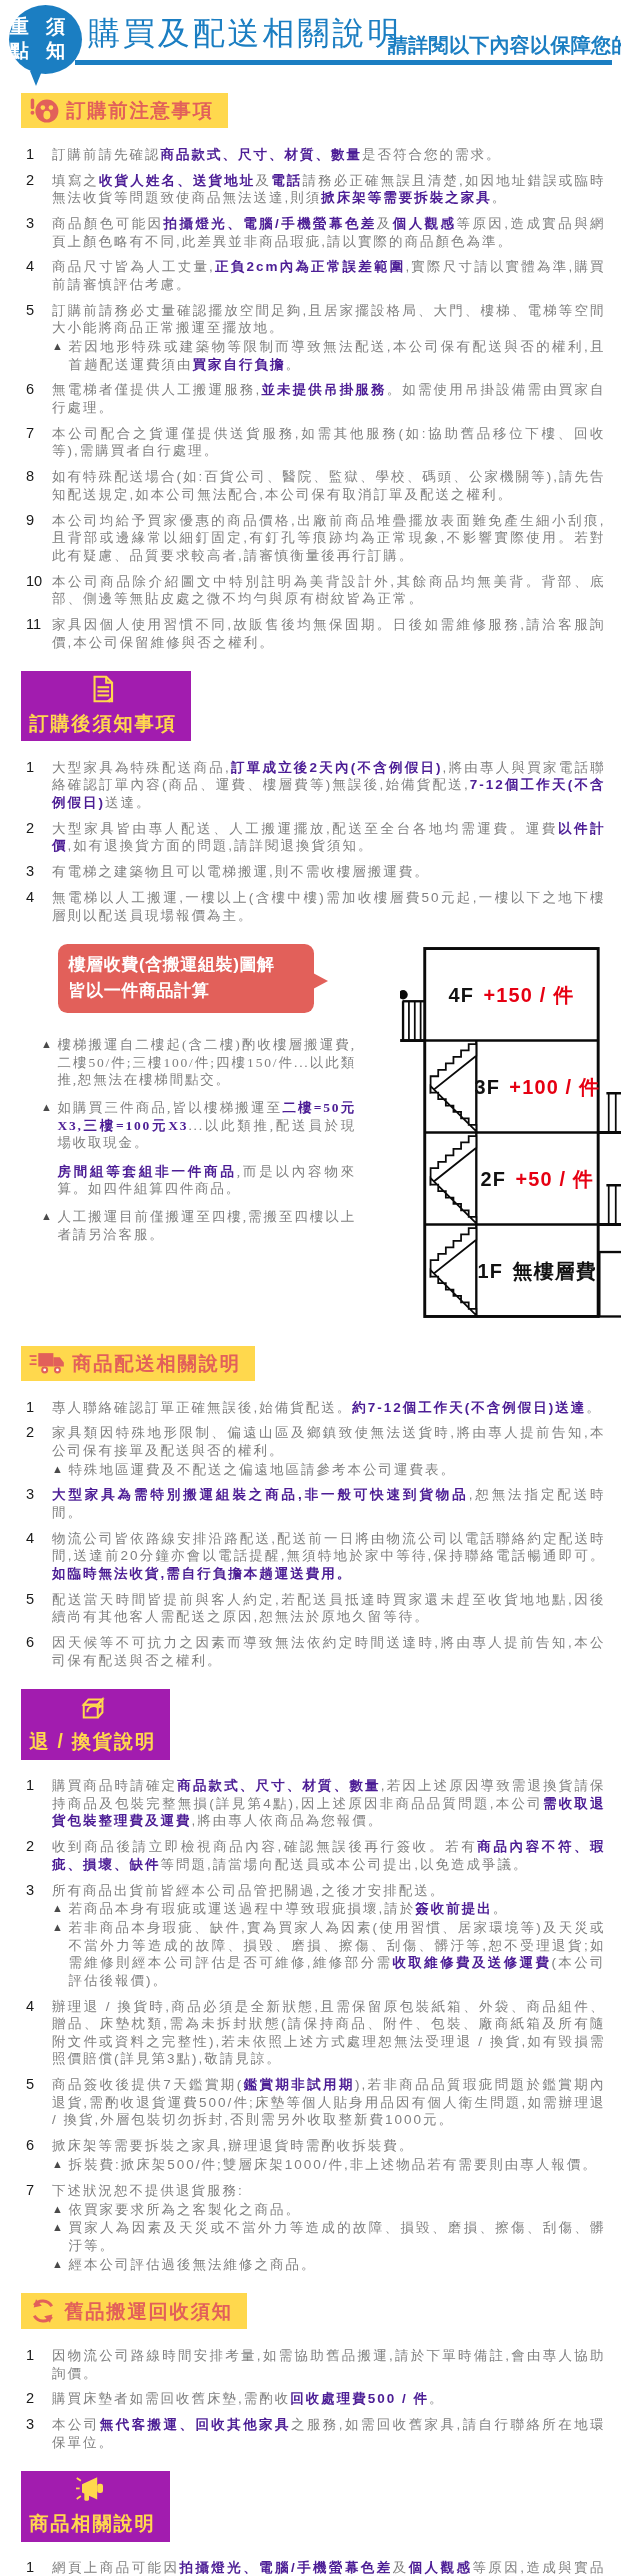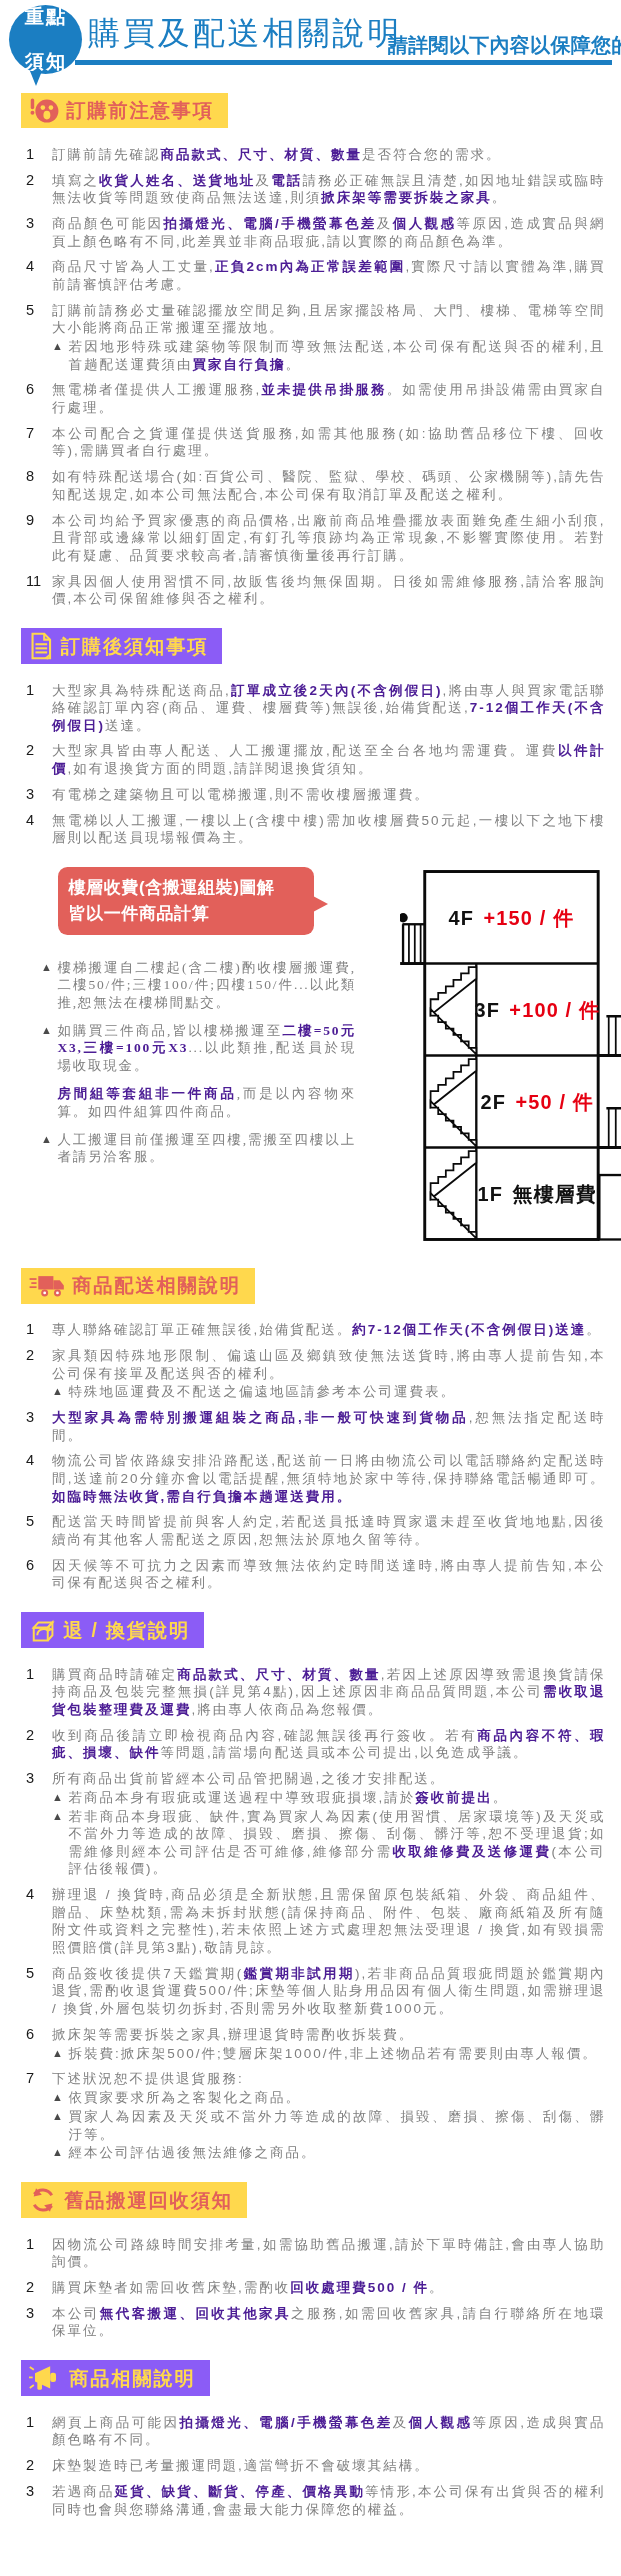--- a/index.html
+++ b/index.html
@@ -2,34 +2,34 @@
 <html style="font-size:9.4px"><head>
 <meta charset="utf-8">
 <style>
   html,body{margin:0;padding:0;background:#ffffff;}
   body{width:622px;font-family:"Liberation Sans","DejaVu Sans",sans-serif;}
   .page{position:relative;width:622px;background:#fff;overflow:hidden;}
 
   
   .top{position:relative;height:93px;}
   .balloon{position:absolute;left:9.4px;top:4.7px;width:73px;height:69px;background:#1b7ec2;border-radius:50%;
-           color:#fff;display:flex;flex-direction:column;align-items:center;justify-content:space-between;
+           color:#fff;display:flex;flex-direction:row;align-items:center;justify-content:space-between;
            font-weight:bold;font-size:19.3px;line-height:24px;letter-spacing:1.8px;}
   .balloon-tail{position:absolute;left:30px;top:71px;width:0;height:0;
            border-left:6.4px solid transparent;border-right:6.4px solid transparent;border-top:15px solid #1b7ec2;}
   .top-title{position:absolute;left:88px;top:11.7px;font-size:32px;font-weight:normal;color:#1b7ec2;letter-spacing:2.9px;white-space:nowrap;}
   .top-sub{position:absolute;left:388px;top:32px;font-size:20px;font-weight:bold;color:#1b7ec2;letter-spacing:0.3px;white-space:nowrap;}
   .top-rule{position:absolute;left:75px;right:10.5px;top:60px;height:4.7px;background:#1b7ec2;}
 
   
   .sec{margin-bottom:20px;}
-  .sec-head{display:inline-flex;align-items:flex-end;gap:7px;margin:0 0 17.6px 21px;padding:4.1px 14px 4.1px 8.2px;}
+  .sec-head{display:inline-flex;align-items:center;gap:7px;margin:0 0 17.6px 21px;padding:4.1px 14px 4.1px 8.2px;}
   .sec-head.yellow{background:#ffd84d;}
   .sec-head.yellow .sec-title{color:#e2605a;}
-  .sec-head.red{background:#8b5cf6;}
+  .sec-head.red{background:#a21caf;flex-direction:column;}
   .sec-head.red .sec-title{color:#ffd84d;}
   .sec-title{font-size:19.3px;font-weight:bold;letter-spacing:1.8px;white-space:nowrap;}
   .sec-icon svg{display:block;}
 
   
   .item{display:flex;margin:0 16.4px 8.2px 26px;}
   .num{flex:none;width:26px;font-size:14.6px;line-height:17.6px;color:#1a1a1a;}
   .itxt{flex:1;font-size:13.5px;line-height:17.6px;color:#7f7f7f;letter-spacing:2px;text-align:justify;}
   .em{color:#4c1d95;font-weight:bold;}
   .sub{display:flex;margin-top:1.2px;}
@@ -101,20 +101,23 @@
           <div class="itxt"><span>無電梯者僅提供人工搬運服務,</span><span class="em">並未提供吊掛服務</span><span>。如需使用吊掛設備需由買家自行處理。</span></div>
         </div><div class="item">
           <span class="num">7</span>
           <div class="itxt"><span>本公司配合之貨運僅提供送貨服務,如需其他服務(如:協助舊品移位下樓、回收等),需購買者自行處理。</span></div>
         </div><div class="item">
           <span class="num">8</span>
           <div class="itxt"><span>如有特殊配送場合(如:百貨公司、醫院、監獄、學校、碼頭、公家機關等),請先告知配送規定,如本公司無法配合,本公司保有取消訂單及配送之權利。</span></div>
         </div><div class="item">
           <span class="num">9</span>
           <div class="itxt"><span>本公司均給予買家優惠的商品價格,出廠前商品堆疊擺放表面難免產生細小刮痕,且背部或邊緣常以細釘固定,有釘孔等痕跡均為正常現象,不影響實際使用。若對此有疑慮、品質要求較高者,請審慎衡量後再行訂購。</span></div>
+        </div><div class="item">
+          <span class="num">10</span>
+          <div class="itxt"><span>本公司商品除介紹圖文中特別註明為美背設計外,其餘商品均無美背。背部、底部、側邊等無貼皮處之微不均勻與原有樹紋皆為正常。</span></div>
         </div><div class="item">
           <span class="num">11</span>
           <div class="itxt"><span>家具因個人使用習慣不同,故販售後均無保固期。日後如需維修服務,請洽客服詢價,本公司保留維修與否之權利。</span></div>
         </div></section>
     </div>
   <div id="sec-slot-1">
       <section class="sec"><div class="sec-head red">
           <span class="sec-icon">
             <svg width="24.6" height="28" viewBox="0 0 42 48">
               <g fill="none" stroke="#ffd84d" stroke-width="3.6">

